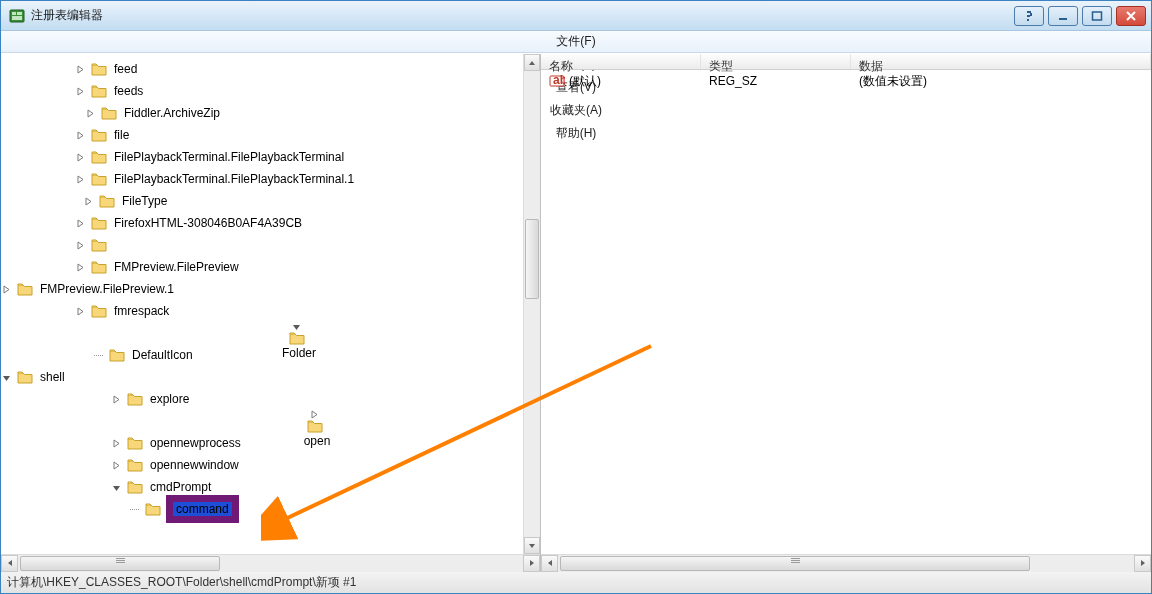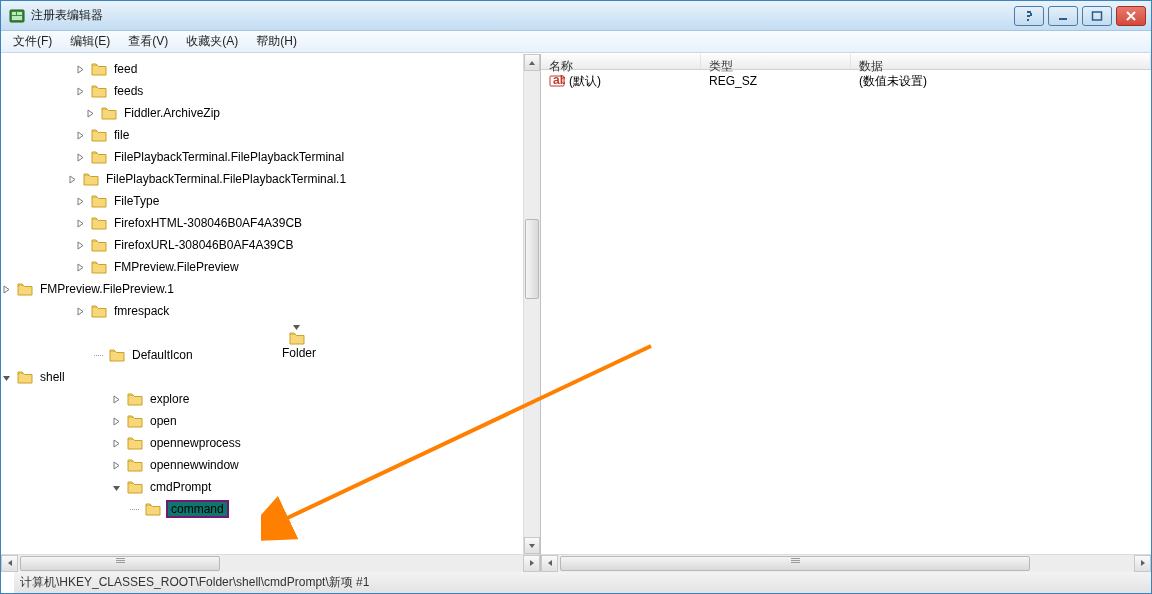--- a/index.html
+++ b/index.html
@@ -9,32 +9,32 @@
 .titlebar .app-icon { width: 16px; height: 16px; margin-right: 6px; position: relative; }
 .titlebar .app-icon svg { width:16px; height:16px; }
 .titlebar .title { flex: 0 0 auto; color: #1a1a1a; }
 .titlebar .spacer { flex: 1; }
 .win-buttons { display: flex; gap: 4px; }
 .win-btn { width: 30px; height: 20px; border: 1px solid #4d7ba8; border-radius: 3px; display: flex; align-items: center; justify-content: center; background: linear-gradient(to bottom,#e5f0fa,#c3dbef); }
 .win-btn.close { background: linear-gradient(to bottom,#e77a6f,#d44a3a); border-color:#a52f22; }
 .win-btn svg { width: 12px; height: 10px; }
 .win-btn.close svg { stroke:#fff; }
 
-.menubar { height: 22px; background: linear-gradient(to bottom,#f7fbff,#e8f1fa); border-bottom: 1px solid #c9d8e6; display: flex; align-items: center; padding: 0 4px; gap: 2px; }
+.menubar { height: 22px; background: linear-gradient(to bottom,#f7fbff,#e8f1fa); border-bottom: 1px solid #c9d8e6; display: flex; align-items: center; padding: 0 4px; gap: 2px; flex-direction: column; }
 .menubar .menu-item { padding: 2px 8px; color: #222; cursor: default; }
 
 .content { flex: 1; display: flex; border-top: 1px solid #fff; min-height:0; }
 .tree-panel { width: 546px; display: flex; flex-direction: column; border-right: 1px solid #c0c0c0; min-height:0; }
 .tree-scroll { flex: 1; overflow: hidden; position: relative; padding: 4px 0 0 0; }
 .tree-node { display: flex; align-items: center; height: 22px; white-space: nowrap; }
 .tree-node .expander { width: 11px; height: 11px; margin-right: 5px; display:inline-flex; align-items:center; justify-content:center; }
 .tree-node .expander svg { width:9px; height:9px; }
 .tree-node .folder-icon { width: 16px; height: 14px; margin-right: 5px; }
 .tree-node .label { padding: 1px 2px; }
-.tree-node .label.editing { border: 2px solid #701a75; background:#0f766e; padding: 0 3px; }
+.tree-node .label.editing { border: 7px solid #701a75; background:#1d4ed8; padding: 0 3px; }
 
 .list-panel { flex: 1; display: flex; flex-direction: column; min-height:0; }
 .list-header { height: 16px; background: linear-gradient(to bottom,#fdfdfd,#ececec); border-bottom: 1px solid #d0d0d0; display: flex; }
 .list-header .col { padding: 4px 8px; border-right: 1px solid #e3e3e3; color: #333; }
 .list-body { flex: 1; overflow: hidden; position:relative;text-align:right; }
 .list-row { display: flex; height: 22px; align-items: center; }
 .list-row .cell { padding: 0 8px; display:flex; align-items:center; gap:4px; }
 .list-row .val-icon { width:16px; height:16px; }
 
 .hscroll { height: 17px; background: #f0f0f0; border-top: 1px solid #dcdcdc; display:flex; align-items:center; }
@@ -42,21 +42,21 @@
 .hscroll .track { flex:1; height:17px; background:#ededed; display:flex; align-items:center; position:relative; }
 .hscroll .thumb { height:15px; background:linear-gradient(to bottom,#f5f5f5,#d9d9d9); border:1px solid #b8b8b8; border-radius:2px; position:absolute; }
 .hscroll .thumb .grip { width:9px; height:7px; margin:auto; display:flex; flex-direction:column; gap:1px; align-items:center; justify-content:center;}
 .hscroll .thumb .grip span{ width:9px; height:1px; background:#9a9a9a;}
 
 .vscroll-side { width:17px; background:#f0f0f0; border-left:1px solid #dcdcdc; display:flex; flex-direction:column; }
 .vscroll-side .arrow { height:17px; display:flex; align-items:center; justify-content:center; background:linear-gradient(to bottom,#fafafa,#e0e0e0); border:1px solid #c8c8c8; }
 .vscroll-side .vtrack{ flex:1; background:#ededed; position:relative;}
 .vscroll-side .vthumb{ position:absolute; left:1px; right:1px; background:linear-gradient(to right,#f5f5f5,#d9d9d9); border:1px solid #b8b8b8; border-radius:2px;}
 
-.statusbar { height: 22px; background: linear-gradient(to bottom,#f3f3f3,#e3e3e3); border-top: 1px solid #c9c9c9; display:flex; align-items:center; padding:0 6px; color:#333;margin-left:13px; }
+.statusbar { height: 22px; background: linear-gradient(to bottom,#f3f3f3,#e3e3e3); border-top: 1px solid #c9c9c9; display:flex; align-items:center; padding:0 6px; color:#333; }
 
 .arrow-annotation { position:absolute; pointer-events:none; z-index:50; }
 
 .folder-svg { display:block; }
 </style>
 </head>
 <body>
 
 <div class="window">
 
@@ -174,35 +174,35 @@
                 </svg>
               </span>
               <span class="folder-icon">
                 <svg class="folder-svg" viewBox="0 0 16 14">
                   <path d="M1 3 L6 3 L7.5 4.5 L15 4.5 L15 13 L1 13 Z" fill="#f7d77a" stroke="#c9a227"></path>
                   <path d="M1 3 L1 2 L5 2 L6 3" fill="#f7d77a" stroke="#c9a227"></path>
                 </svg>
               </span>
               <span class="label">FilePlaybackTerminal.FilePlaybackTerminal</span>
             </div>
-            <div class="tree-node" style="padding-left: 50px; margin-left: 16px;">
+            <div class="tree-node" style="padding-left: 74px;">
               <span class="expander">
                 <svg viewBox="0 0 9 9">
                   <path d="M2 1 L7 4.5 L2 8 Z" fill="none" stroke="#7a7a7a" stroke-width="1"></path>
                 </svg>
               </span>
               <span class="folder-icon">
                 <svg class="folder-svg" viewBox="0 0 16 14">
                   <path d="M1 3 L6 3 L7.5 4.5 L15 4.5 L15 13 L1 13 Z" fill="#f7d77a" stroke="#c9a227"></path>
                   <path d="M1 3 L1 2 L5 2 L6 3" fill="#f7d77a" stroke="#c9a227"></path>
                 </svg>
               </span>
               <span class="label">FilePlaybackTerminal.FilePlaybackTerminal.1</span>
             </div>
-            <div class="tree-node" style="padding-left: 74px;">
+            <div class="tree-node" style="padding-left: 74px; margin-left: 8px;">
               <span class="expander">
                 <svg viewBox="0 0 9 9">
                   <path d="M2 1 L7 4.5 L2 8 Z" fill="none" stroke="#7a7a7a" stroke-width="1"></path>
                 </svg>
               </span>
               <span class="folder-icon">
                 <svg class="folder-svg" viewBox="0 0 16 14">
                   <path d="M1 3 L6 3 L7.5 4.5 L15 4.5 L15 13 L1 13 Z" fill="#f7d77a" stroke="#c9a227"></path>
                   <path d="M1 3 L1 2 L5 2 L6 3" fill="#f7d77a" stroke="#c9a227"></path>
                 </svg>
@@ -228,21 +228,20 @@
                 <svg viewBox="0 0 9 9">
                   <path d="M2 1 L7 4.5 L2 8 Z" fill="none" stroke="#7a7a7a" stroke-width="1"></path>
                 </svg>
               </span>
               <span class="folder-icon">
                 <svg class="folder-svg" viewBox="0 0 16 14">
                   <path d="M1 3 L6 3 L7.5 4.5 L15 4.5 L15 13 L1 13 Z" fill="#f7d77a" stroke="#c9a227"></path>
                   <path d="M1 3 L1 2 L5 2 L6 3" fill="#f7d77a" stroke="#c9a227"></path>
                 </svg>
               </span>
-              <span class="label">FirefoxURL-308046B0AF4A39CB</span>
             </div>
             <div class="tree-node" style="padding-left: 74px;">
               <span class="expander">
                 <svg viewBox="0 0 9 9">
                   <path d="M2 1 L7 4.5 L2 8 Z" fill="none" stroke="#7a7a7a" stroke-width="1"></path>
                 </svg>
               </span>
               <span class="folder-icon">
                 <svg class="folder-svg" viewBox="0 0 16 14">
                   <path d="M1 3 L6 3 L7.5 4.5 L15 4.5 L15 13 L1 13 Z" fill="#f7d77a" stroke="#c9a227"></path>
@@ -328,21 +327,21 @@
                 </svg>
               </span>
               <span class="folder-icon">
                 <svg class="folder-svg" viewBox="0 0 16 14">
                   <path d="M1 3 L6 3 L7.5 4.5 L15 4.5 L15 13 L1 13 Z" fill="#f7d77a" stroke="#c9a227"></path>
                   <path d="M1 3 L1 2 L5 2 L6 3" fill="#f7d77a" stroke="#c9a227"></path>
                 </svg>
               </span>
               <span class="label">explore</span>
             </div>
-            <div class="tree-node" style="padding-left: 110px;">
+            <div class="tree-node" style="padding-left: 110px; flex-direction: column;">
               <span class="expander">
                 <svg viewBox="0 0 9 9">
                   <path d="M2 1 L7 4.5 L2 8 Z" fill="none" stroke="#7a7a7a" stroke-width="1"></path>
                 </svg>
               </span>
               <span class="folder-icon">
                 <svg class="folder-svg" viewBox="0 0 16 14">
                   <path d="M1 3 L6 3 L7.5 4.5 L15 4.5 L15 13 L1 13 Z" fill="#f7d77a" stroke="#c9a227"></path>
                   <path d="M1 3 L1 2 L5 2 L6 3" fill="#f7d77a" stroke="#c9a227"></path>
                 </svg>

